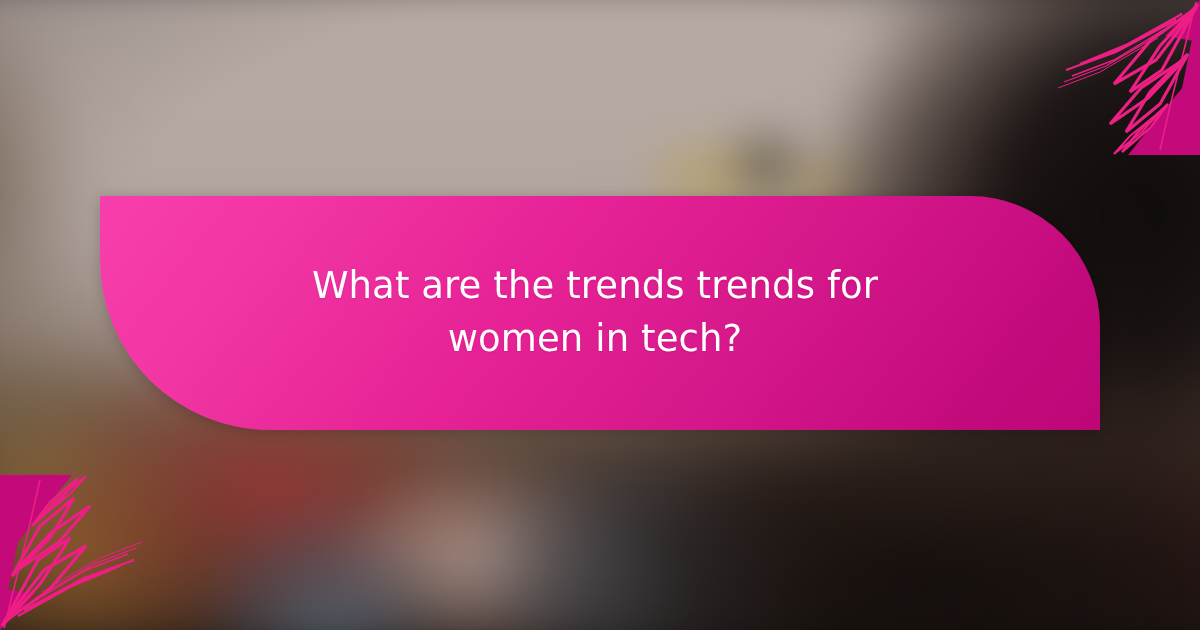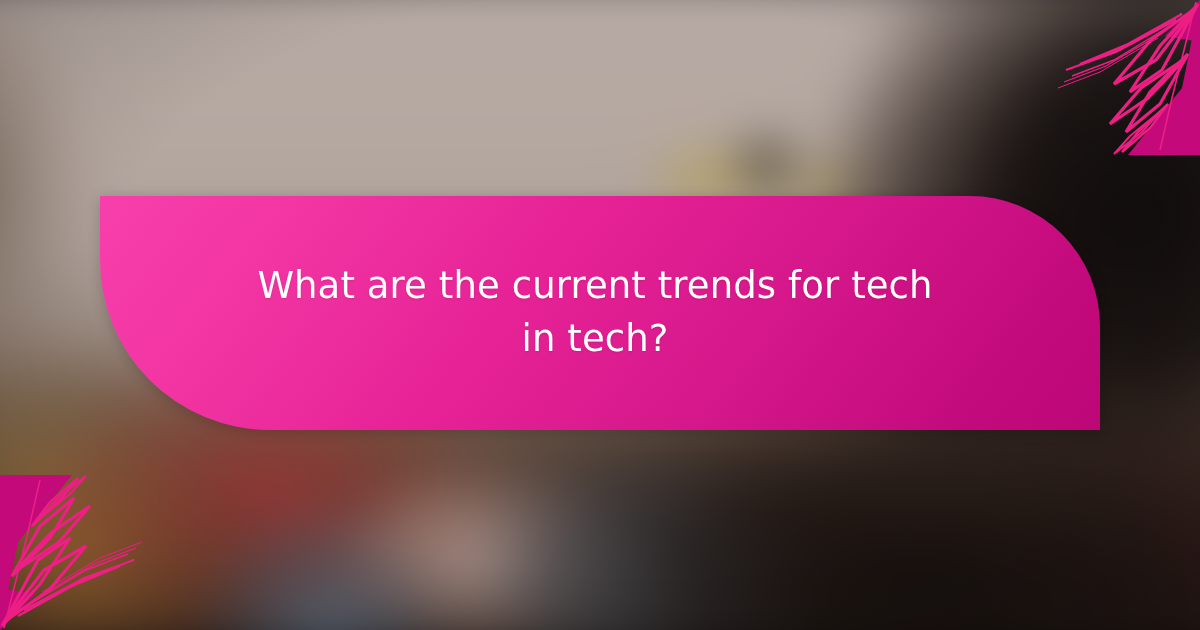--- a/index.html
+++ b/index.html
@@ -151,16 +151,16 @@
         <path d="M152 110 L120 136 L104 154 L132 132 Z" stroke-width="2"></path>
         <path d="M160 26 L104 60 L62 76" stroke-width="1.4"></path>
         <path d="M154 32 L96 66 L54 82" stroke-width="1.2"></path>
         <path d="M148 38 L90 72 L48 88" stroke-width="1"></path>
         <path d="M186 2 L162 98 L150 150" stroke-width="1.6"></path>
       </g>
     </svg>
   </div>
 
   <div id="banner">
-    <div id="question">What are the current trends for tech in tech?</div>
+    <div id="question">What are the trends trends for women in tech?</div>
   </div>
 
 </div>
 
 </body></html>

